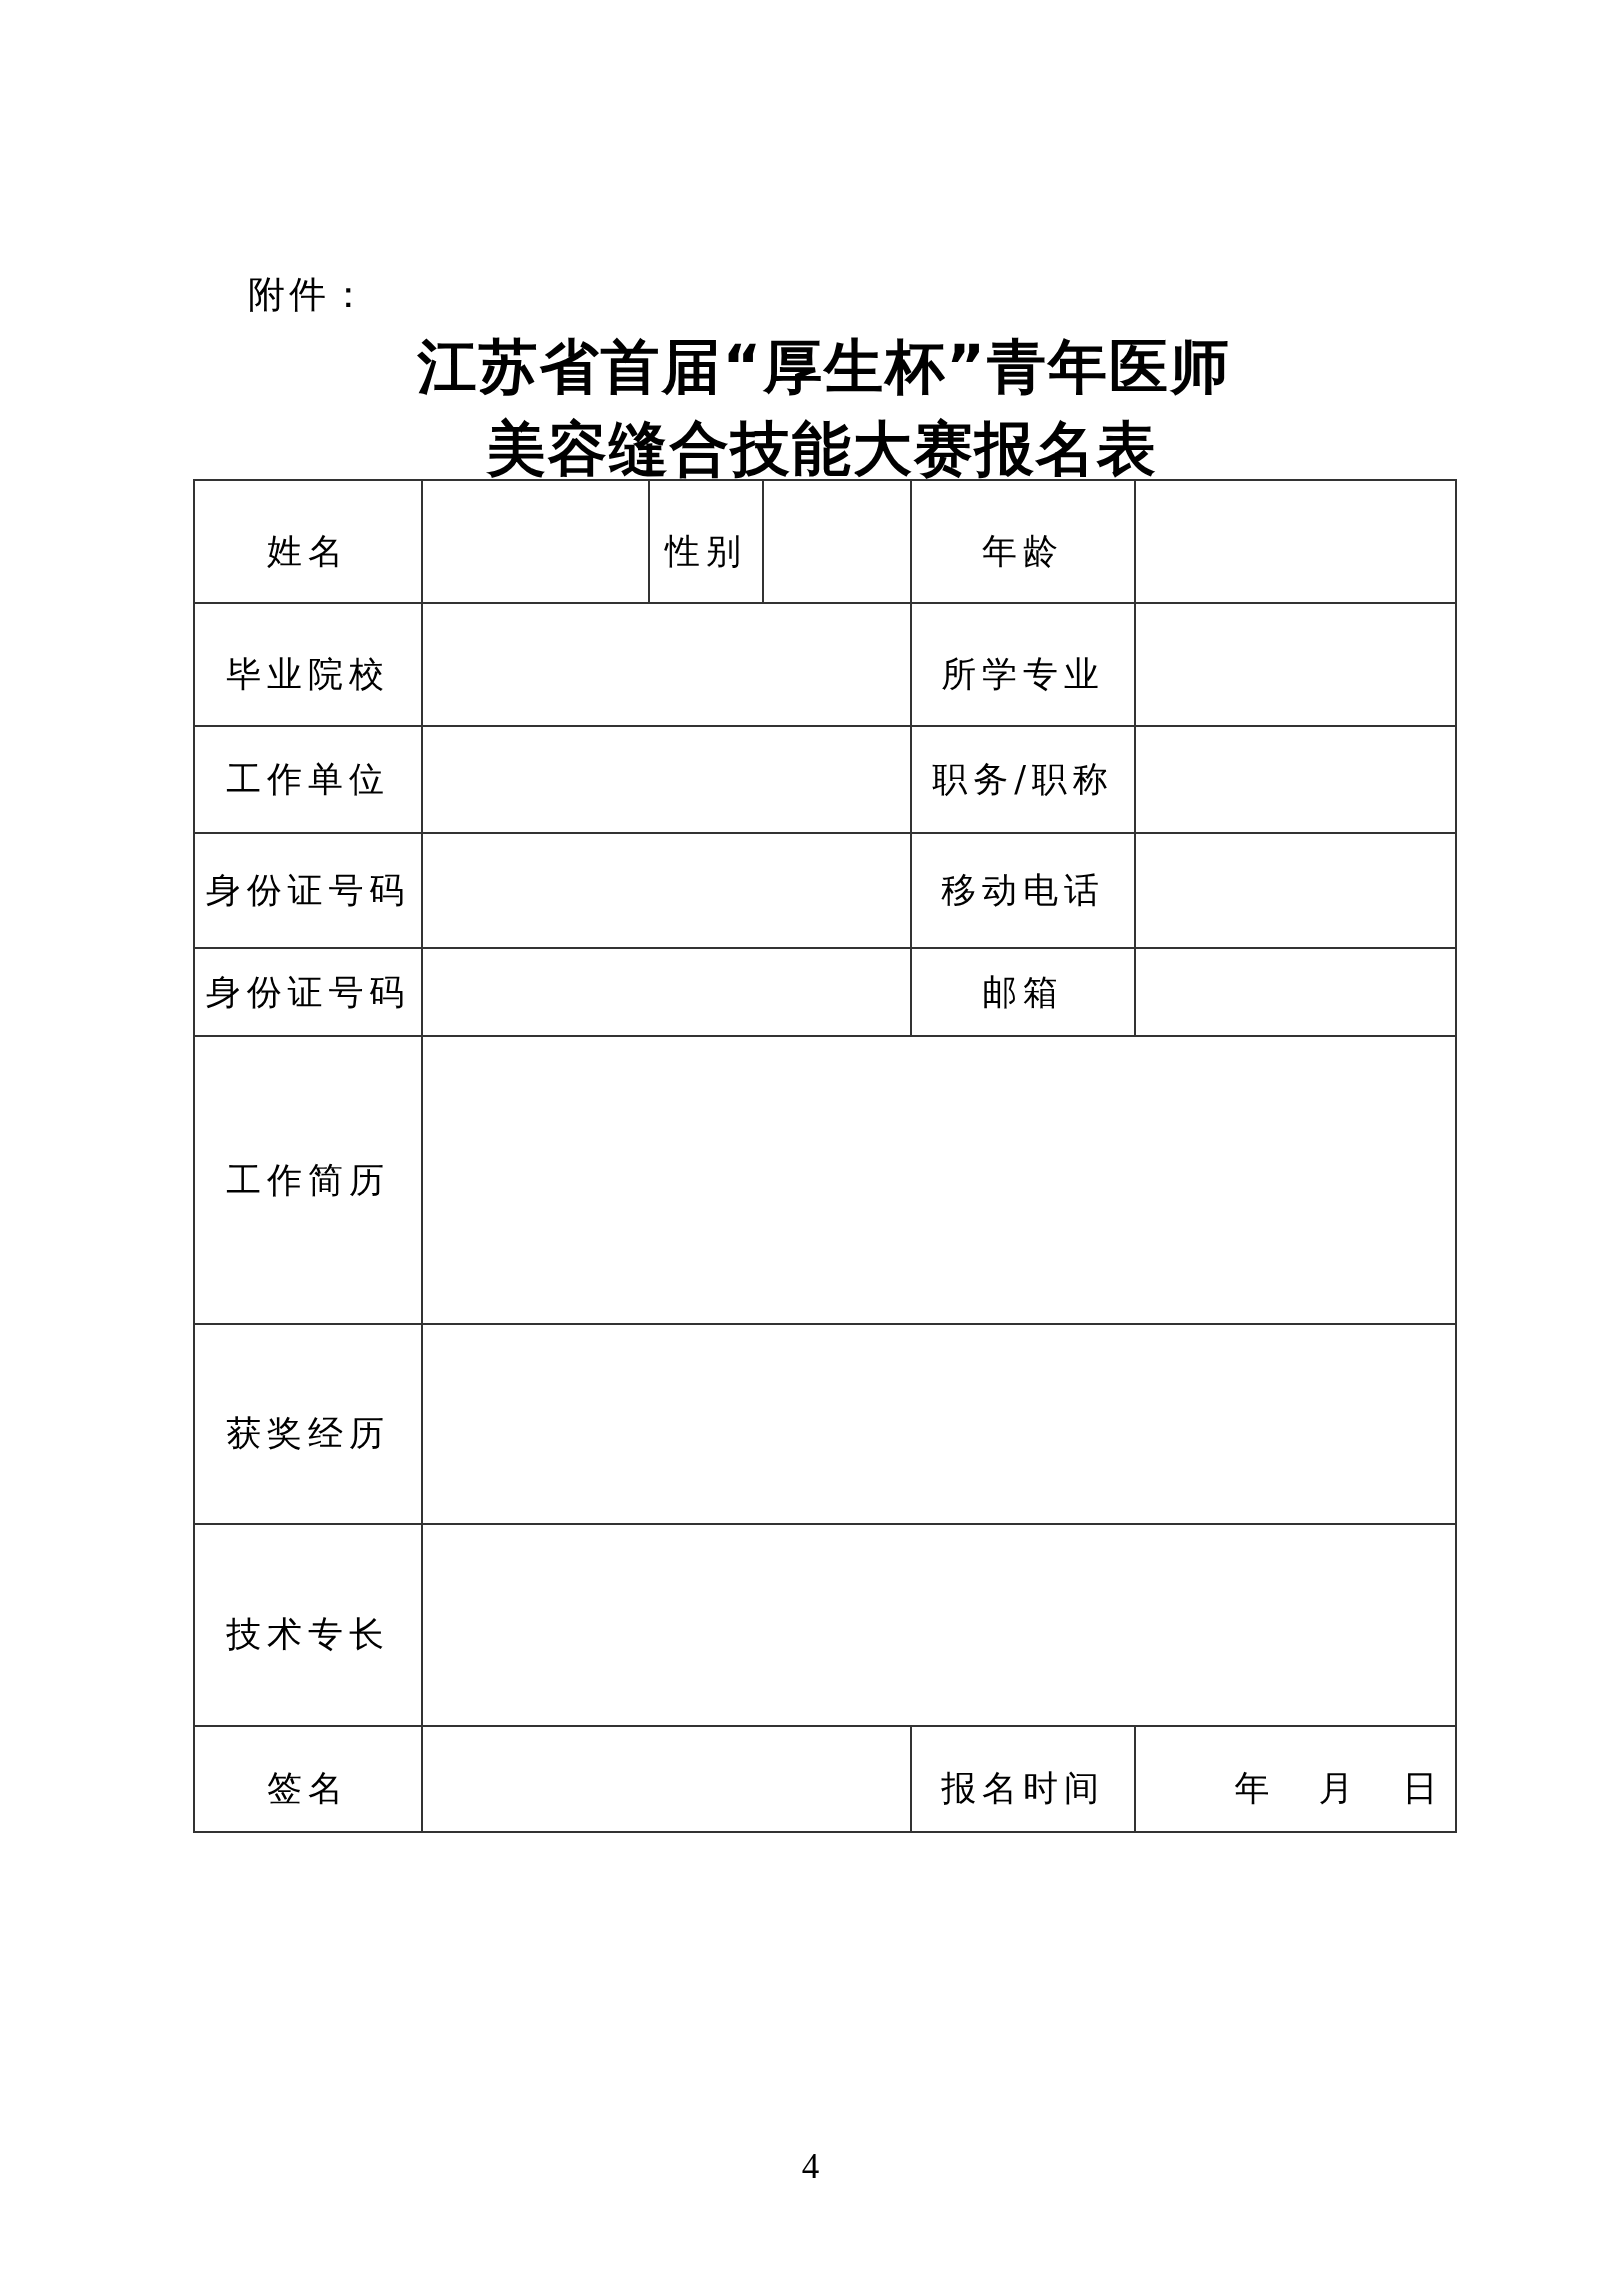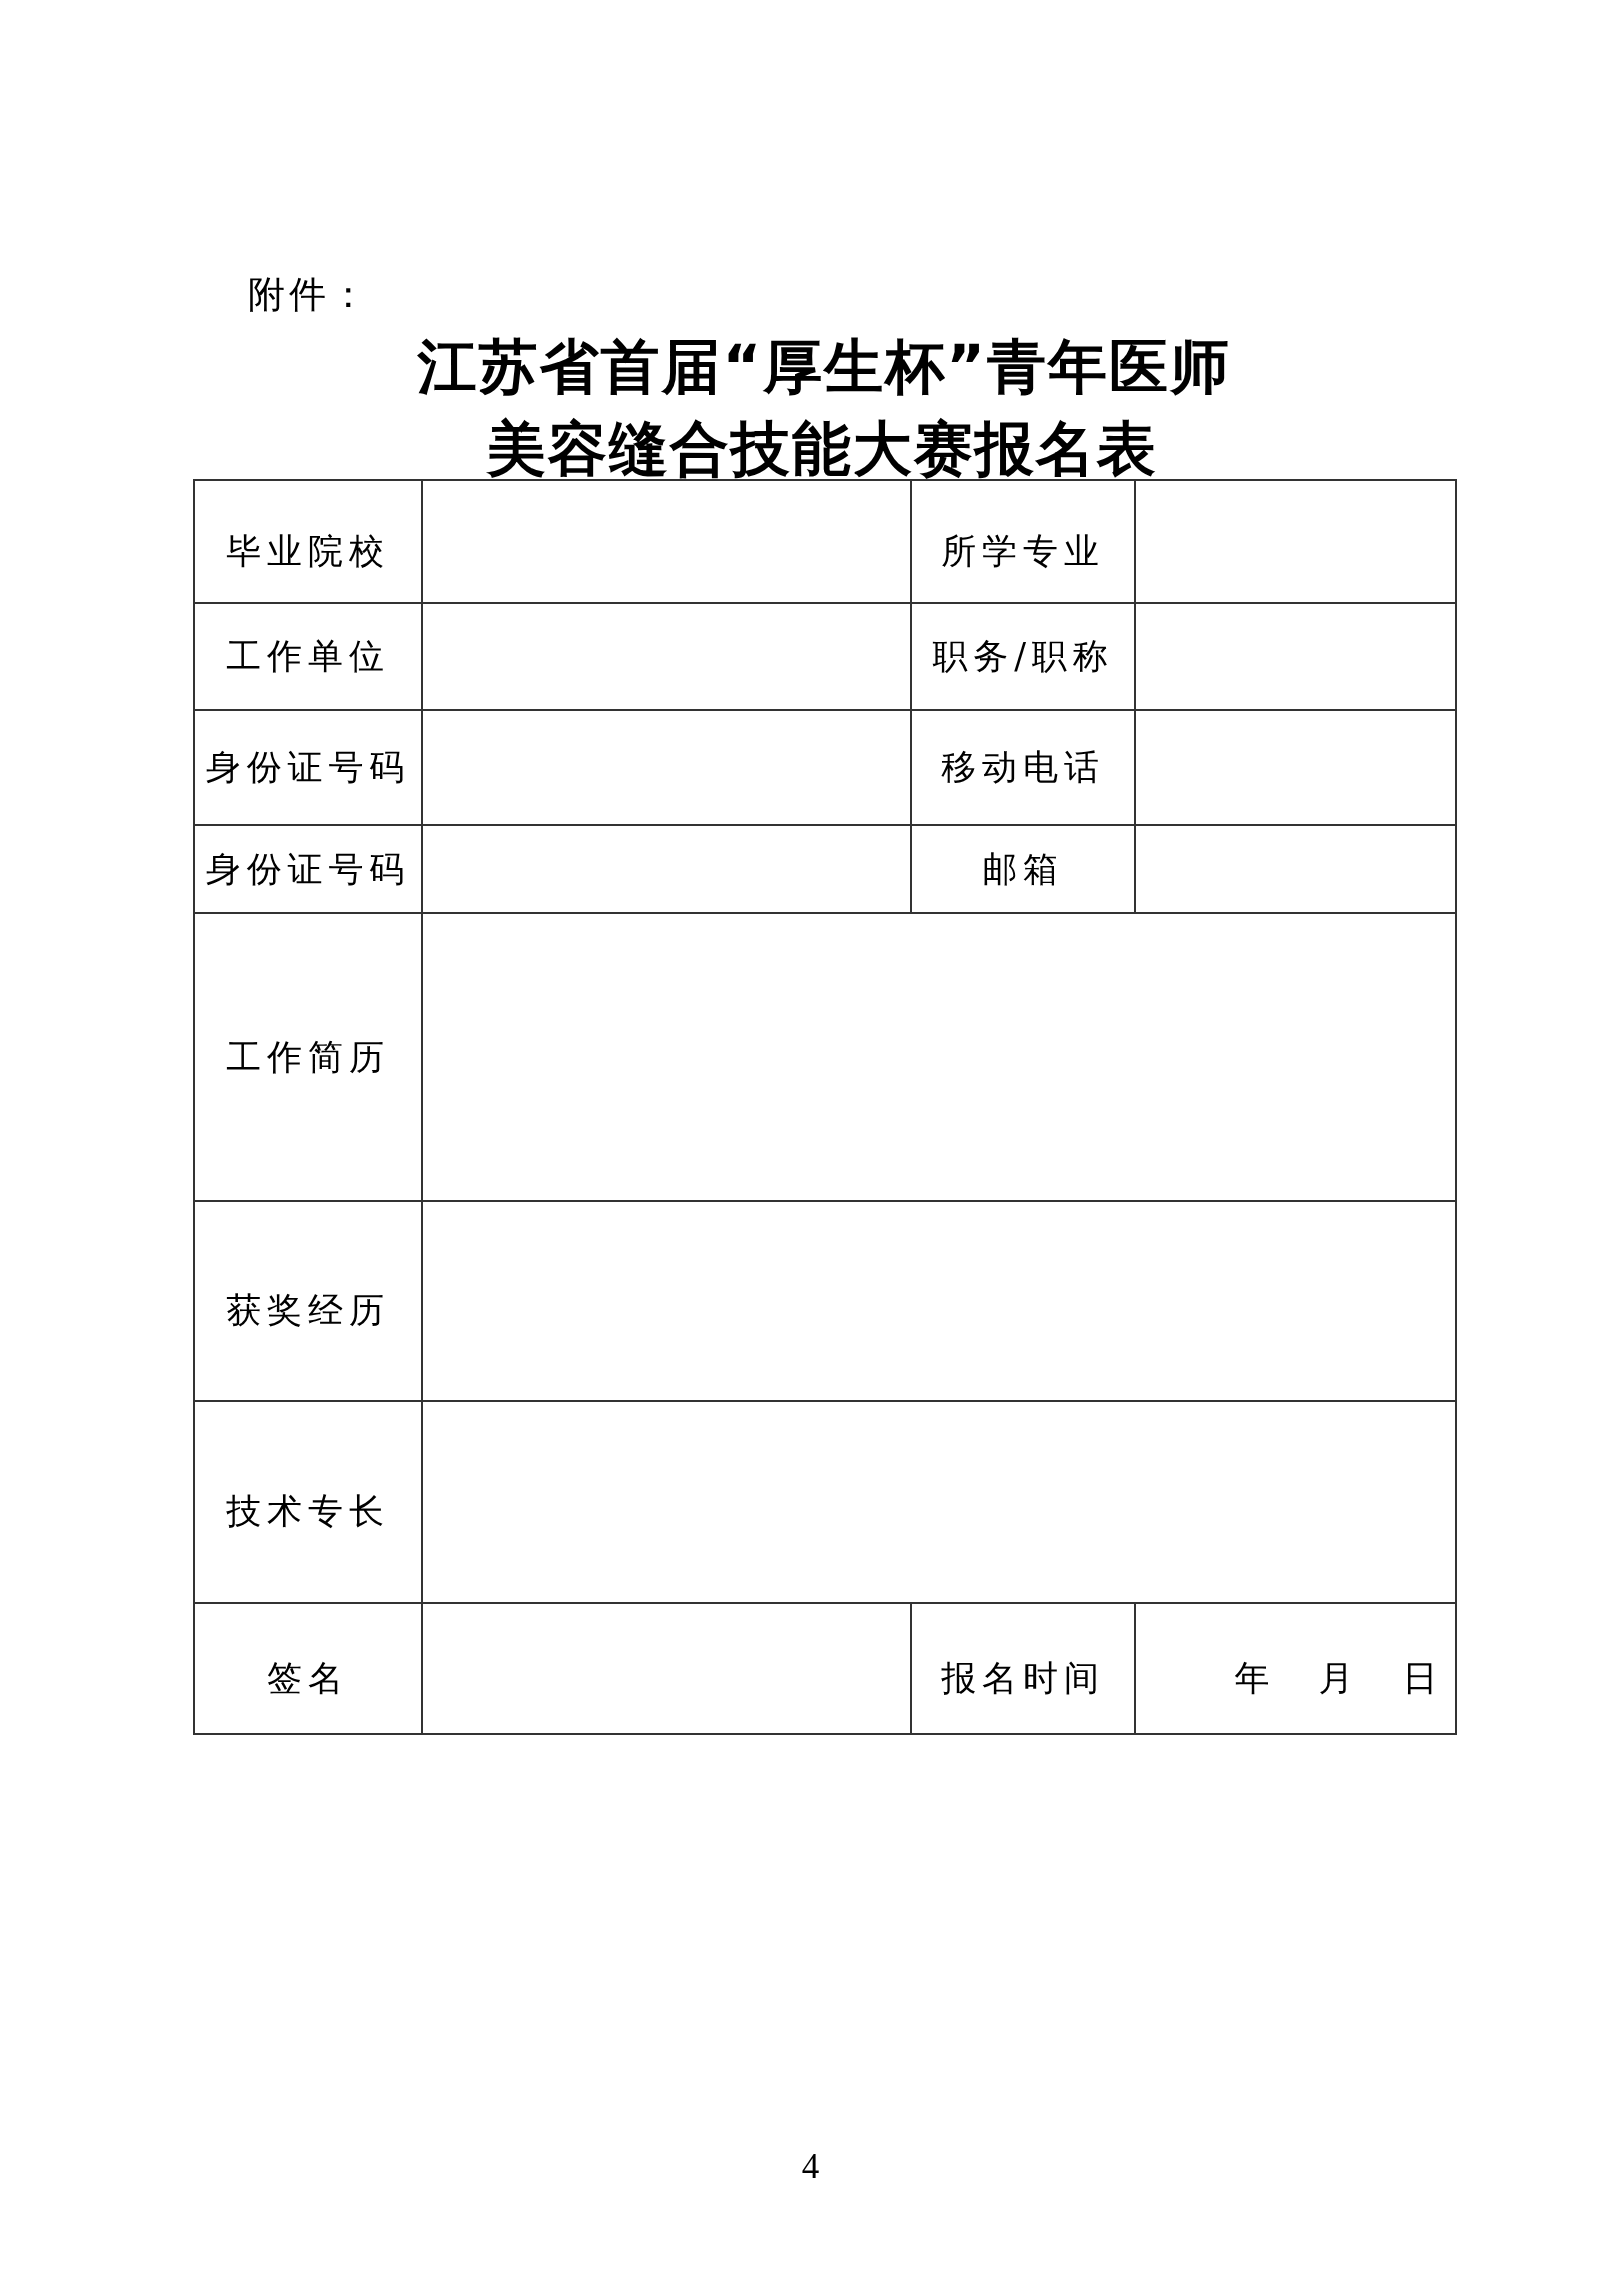--- a/index.html
+++ b/index.html
@@ -25,20 +25,28 @@
 <table class="form">
   <colgroup>
     <col style="width:228px">
       <col style="width:227px">
       <col style="width:114px">
       <col style="width:148px">
       <col style="width:224px">
       <col style="width:321px">
   </colgroup>
   <tbody>
+      <tr style="height:123px">
+    <td class="lbl">姓名</td>
+    <td></td>
+    <td class="lbl">性别</td>
+    <td></td>
+    <td class="lbl">年龄</td>
+    <td></td>
+  </tr>
   <tr style="height:123px">
     <td class="lbl">毕业院校</td>
     <td colspan="3"></td>
     <td class="lbl">所学专业</td>
     <td></td>
   </tr>
   <tr style="height:107px">
     <td>工作单位</td>
     <td colspan="3"></td>
     <td>职务/职称</td>
@@ -61,21 +69,21 @@
     <td colspan="5"></td>
   </tr>
   <tr style="height:200px">
     <td class="lbl">获奖经历</td>
     <td colspan="5"></td>
   </tr>
   <tr style="height:202px">
     <td class="lbl">技术专长</td>
     <td colspan="5"></td>
   </tr>
-  <tr style="height:131px">
+  <tr style="height:106px">
     <td class="lbl">签名</td>
     <td colspan="3"></td>
     <td class="lbl">报名时间</td>
     <td class="lbl date"><span>年</span><span>月</span><span>日</span></td>
   </tr>
 </tbody>
   </table>
 
 <div class="pageno">4</div>
 

